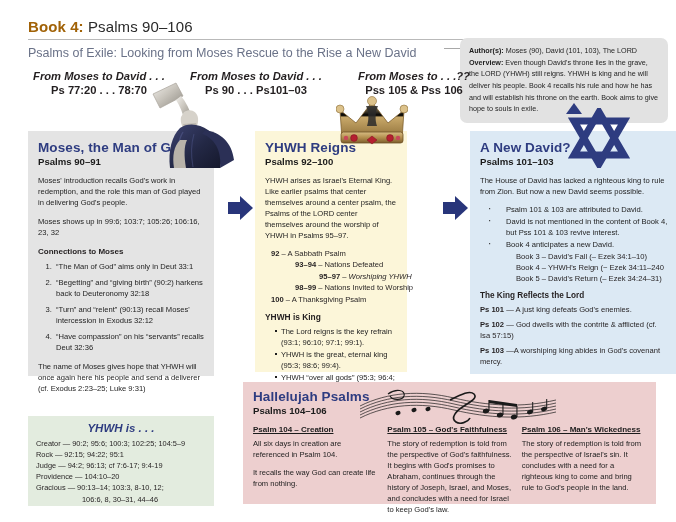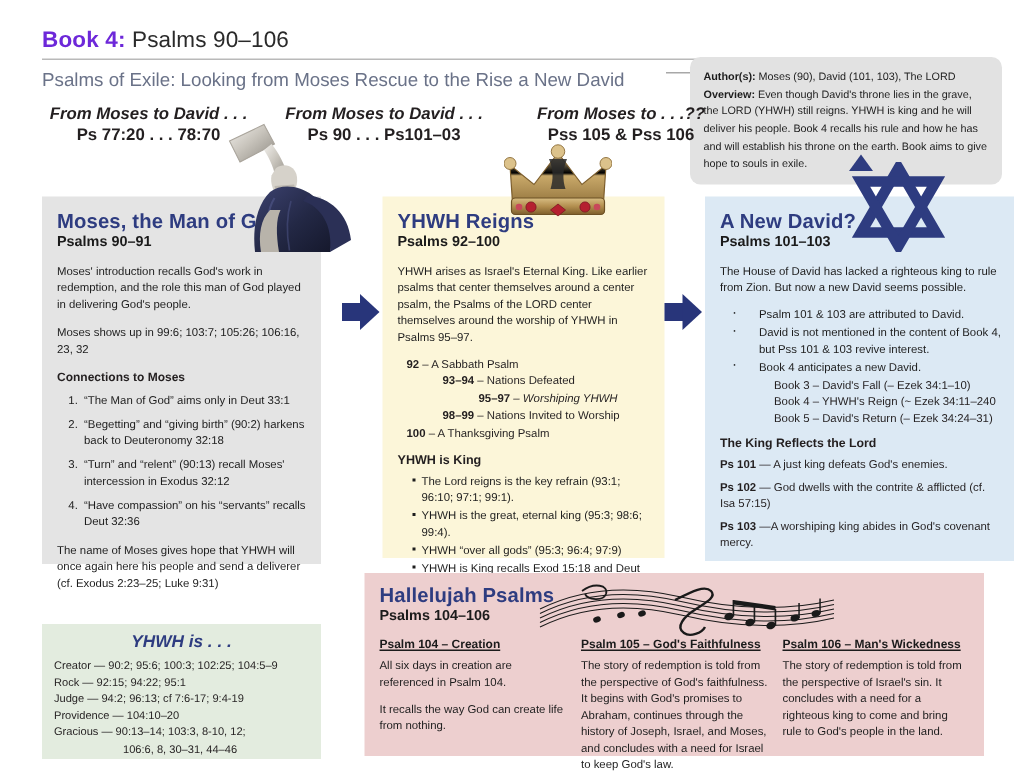--- a/index.html
+++ b/index.html
@@ -24,21 +24,21 @@
     width: 420px;
   }
   #book-title {
     font-size: 15px;
     color: #2a2a2a;
     letter-spacing: 0.1px;
     white-space: nowrap;
   }
   #book-title .bold {
     font-weight: bold;
-    color: #6d28d9;
+    color: #a16207;
   }
   #title-rule {
     border-bottom: 1px solid #b9b9b9;
     margin-top: 4px;
     width: 476px;
   }
   #subtitle {
     margin-top: 6px;
     font-size: 12.5px;
     color: #6a7288;
@@ -161,21 +161,21 @@
   #col-yhwh-is .gind {
     font-size: 7.4px;
     line-height: 1.5;
     padding-left: 46px;
   }
 
   
   #col-reigns {
     left: 255px;
     top: 131px;
-    width: 188px;
+    width: 152px;
     height: 241px;
     background: #fcf6d9;
     padding: 9px 10px 8px 10px;
   }
   #col-reigns p { margin: 8px 0 0 0; }
   #col-reigns .outline {
     margin-top: 7px;
     font-size: 7.6px;
     line-height: 1.5;
   }

